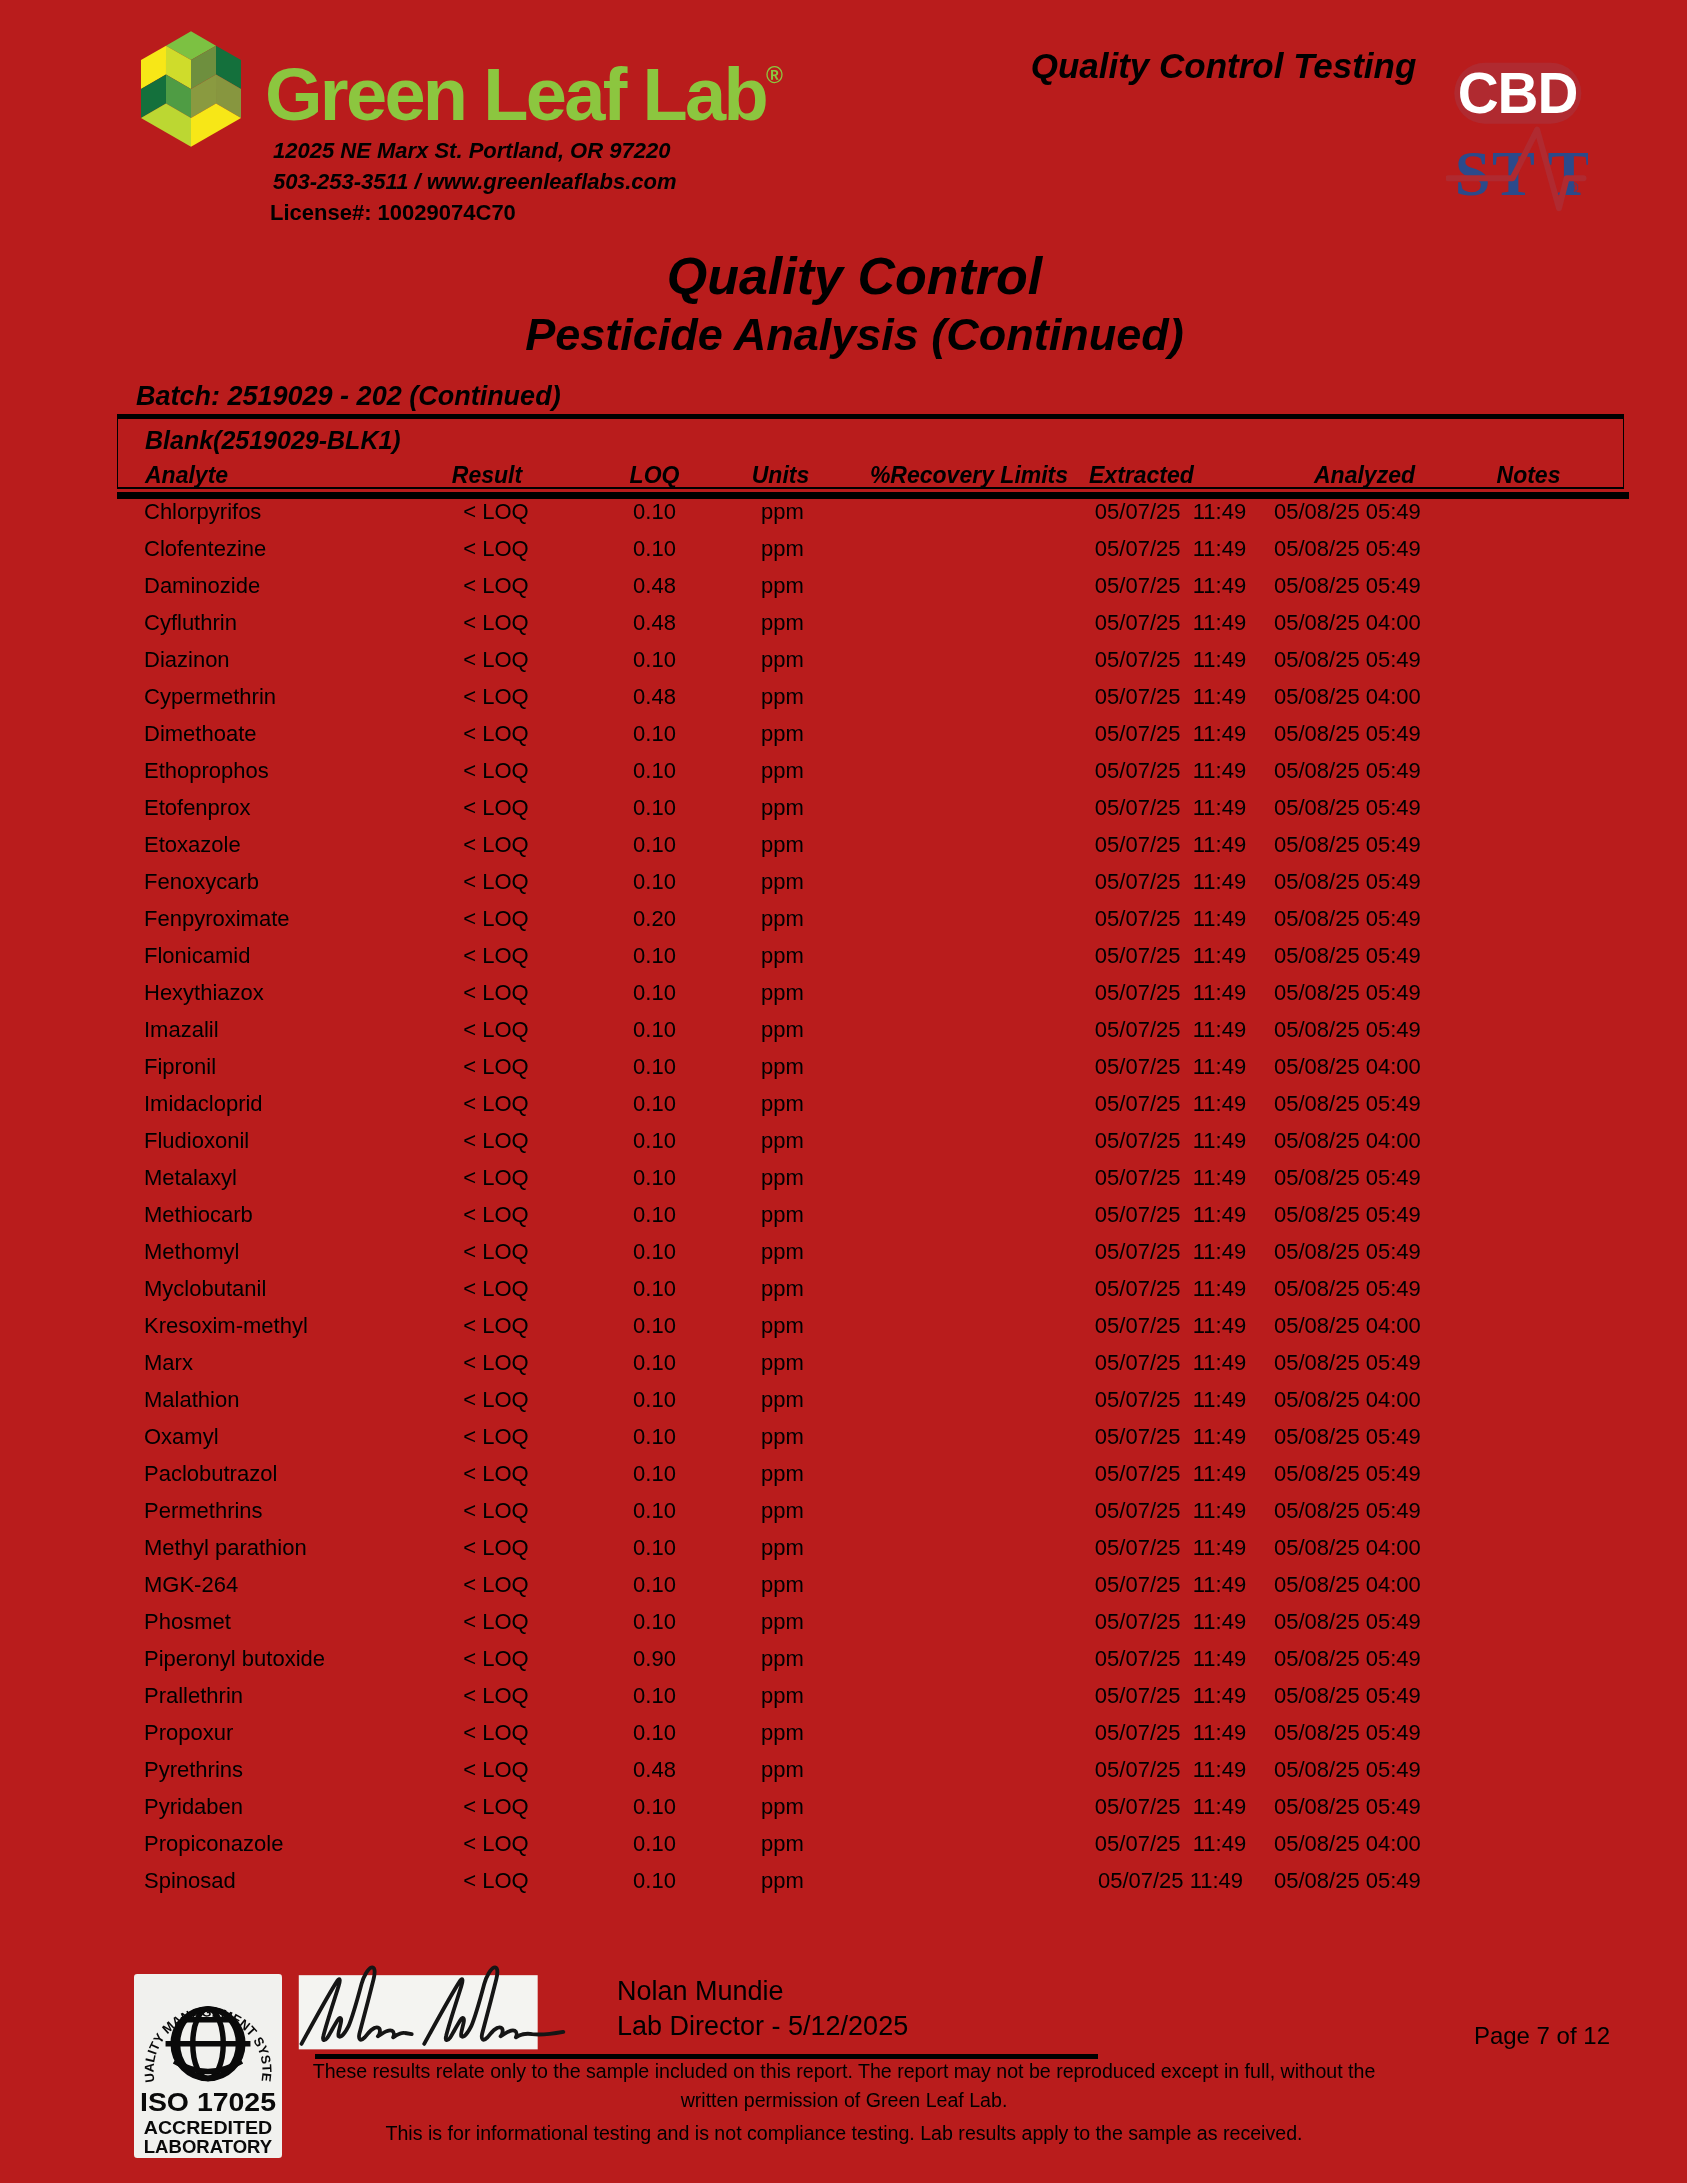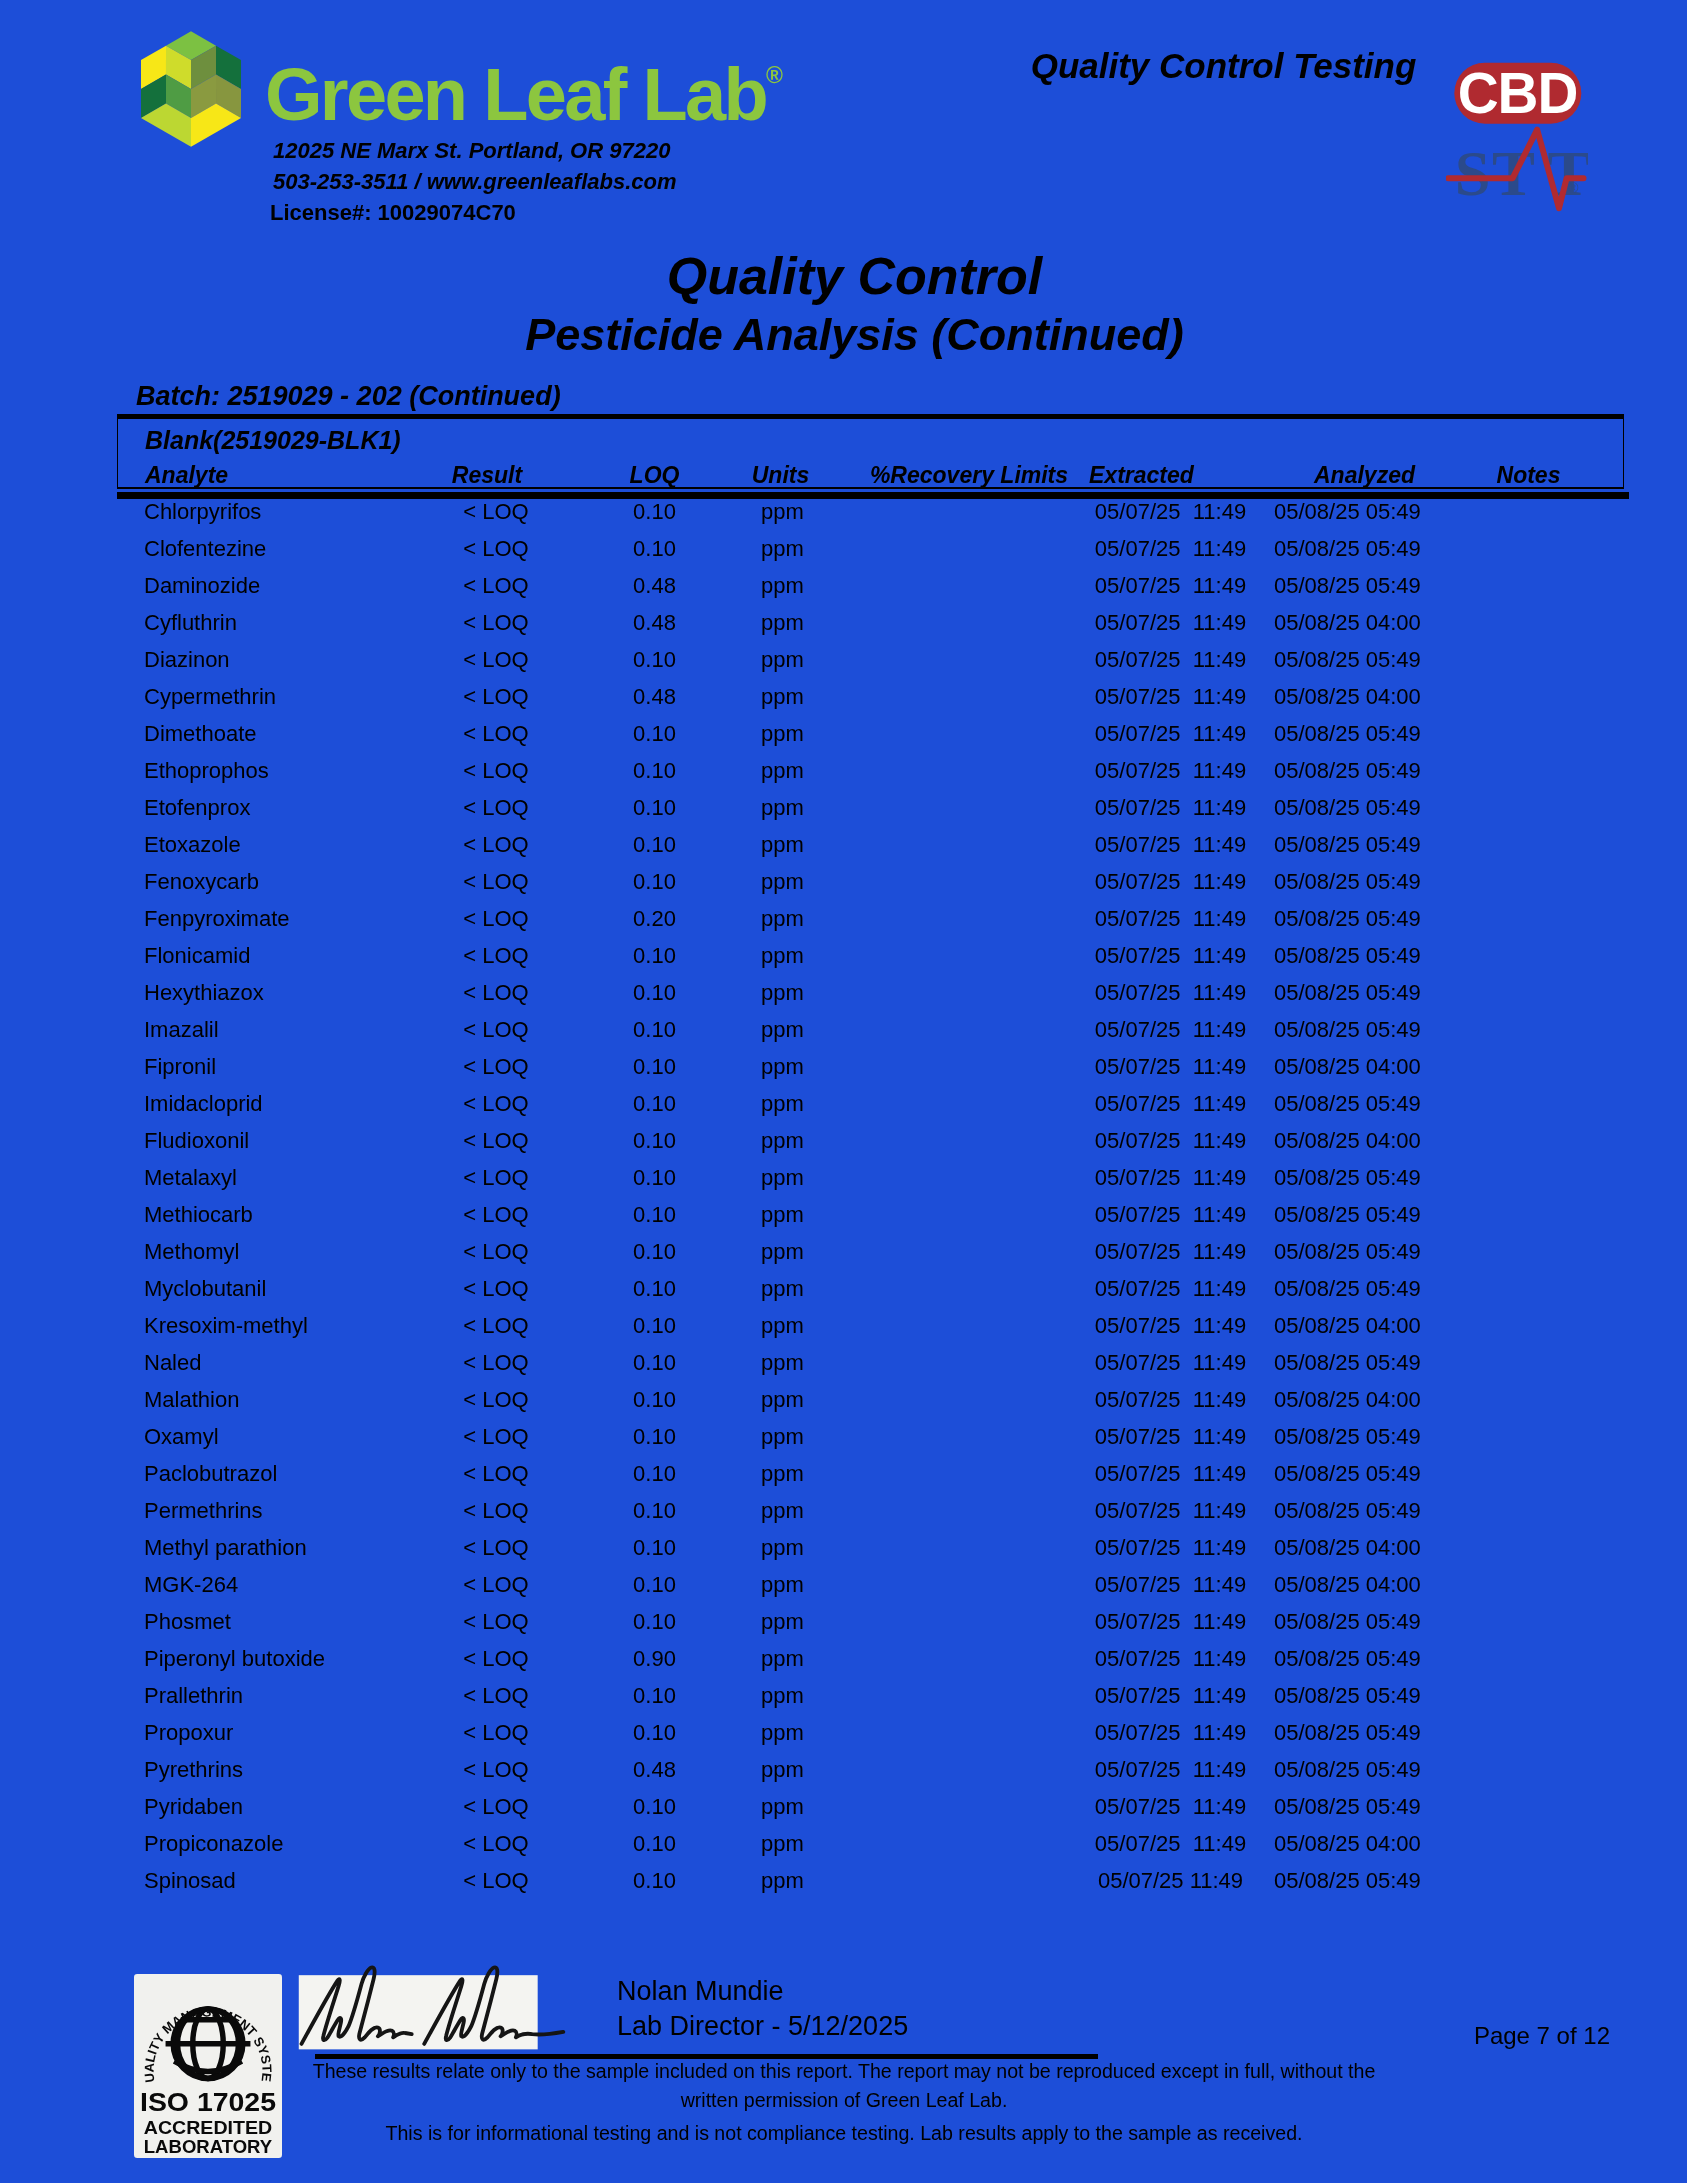--- a/index.html
+++ b/index.html
@@ -1,16 +1,16 @@
 <!DOCTYPE html>
 <html style="font-size:8.7px"><head>
 <meta charset="utf-8">
 <style>
   html,body{margin:0;padding:0;background:#e8e8e8;}
-  .page{position:relative;width:1687px;height:2183px;background:#1d4ed8;overflow:hidden;
+  .page{position:relative;width:1687px;height:2183px;background:#b91c1c;overflow:hidden;
         font-family:"Liberation Sans",sans-serif;color:#000;}
   .abs{position:absolute;}
   .bi{font-weight:bold;font-style:italic;}
   .b{font-weight:bold;}
   .ctr{text-align:center;}
   
   .brand{left:265px;top:52px;font-size:74px;font-weight:bold;letter-spacing:-2.7px;color:#8CC63F;white-space:nowrap;}
   .brand sup{font-size:23px;vertical-align:37px;letter-spacing:0;}
   .addr1{left:273px;top:138px;font-size:22px;}
   .addr2{left:273px;top:169px;font-size:22px;}
@@ -356,21 +356,21 @@
     <span class="c-result">&lt; LOQ</span>
     <span class="c-loq">0.10</span>
     <span class="c-units">ppm</span>
     <span class="c-recovery"></span>
     <span class="c-extracted">05/07/25  11:49</span>
     <span class="c-analyzed">05/08/25 04:00</span>
     <span class="c-notes"></span>
   </div>
 
   <div class="trow">
-    <span class="c-analyte">Naled</span>
+    <span class="c-analyte">Marx</span>
     <span class="c-result">&lt; LOQ</span>
     <span class="c-loq">0.10</span>
     <span class="c-units">ppm</span>
     <span class="c-recovery"></span>
     <span class="c-extracted">05/07/25  11:49</span>
     <span class="c-analyzed">05/08/25 05:49</span>
     <span class="c-notes"></span>
   </div>
 
   <div class="trow">

